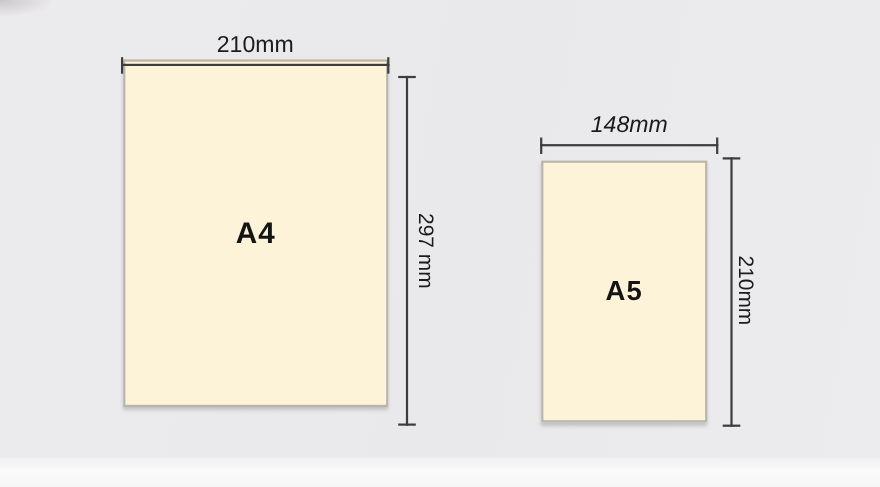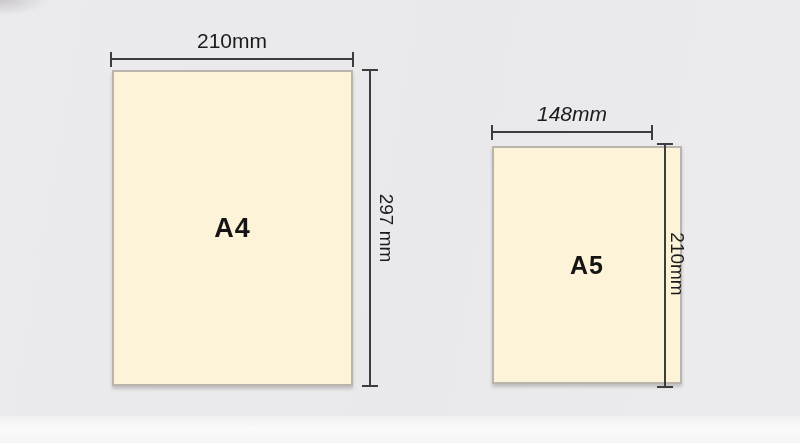--- a/index.html
+++ b/index.html
@@ -23,22 +23,22 @@
     background:linear-gradient(180deg,#f1f0f1 0%,#fafafa 45%,#f6f5f6 100%);
   }
 
   .paper {
     position:absolute; box-sizing:border-box;
     background:#fdf3d8;
     border:2px solid #b9b5ad;
     box-shadow:0 3px 3px rgba(90,90,90,0.28);
     display:flex; align-items:center; justify-content:center;
   }
-  .paper.a4 { left:112px; top:70px;  width:241px; height:316px; }
-  .paper.a5 { left:492px; top:146px; width:190px; height:238px; }
+  .paper.a4 { left:112px; top:54px;  width:241px; height:316px; }
+  .paper.a5 { left:492px; top:146px; width:151px; height:238px; }
 
   .paper-label { font-weight:bold; color:#141414; letter-spacing:1px; }
   .a4 .paper-label { font-size:27px; }
   .a5 .paper-label { font-size:25px; }
 
   .dim-h { position:absolute; height:15px; }
   .dim-h .line { position:absolute; left:0; right:0; top:6px; height:2px; background:#3d3d3d; }
   .dim-h .tick { position:absolute; top:0; width:2px; height:15px; background:#3d3d3d; }
   .dim-h .tick.start { left:0; }
   .dim-h .tick.end   { right:0; }

